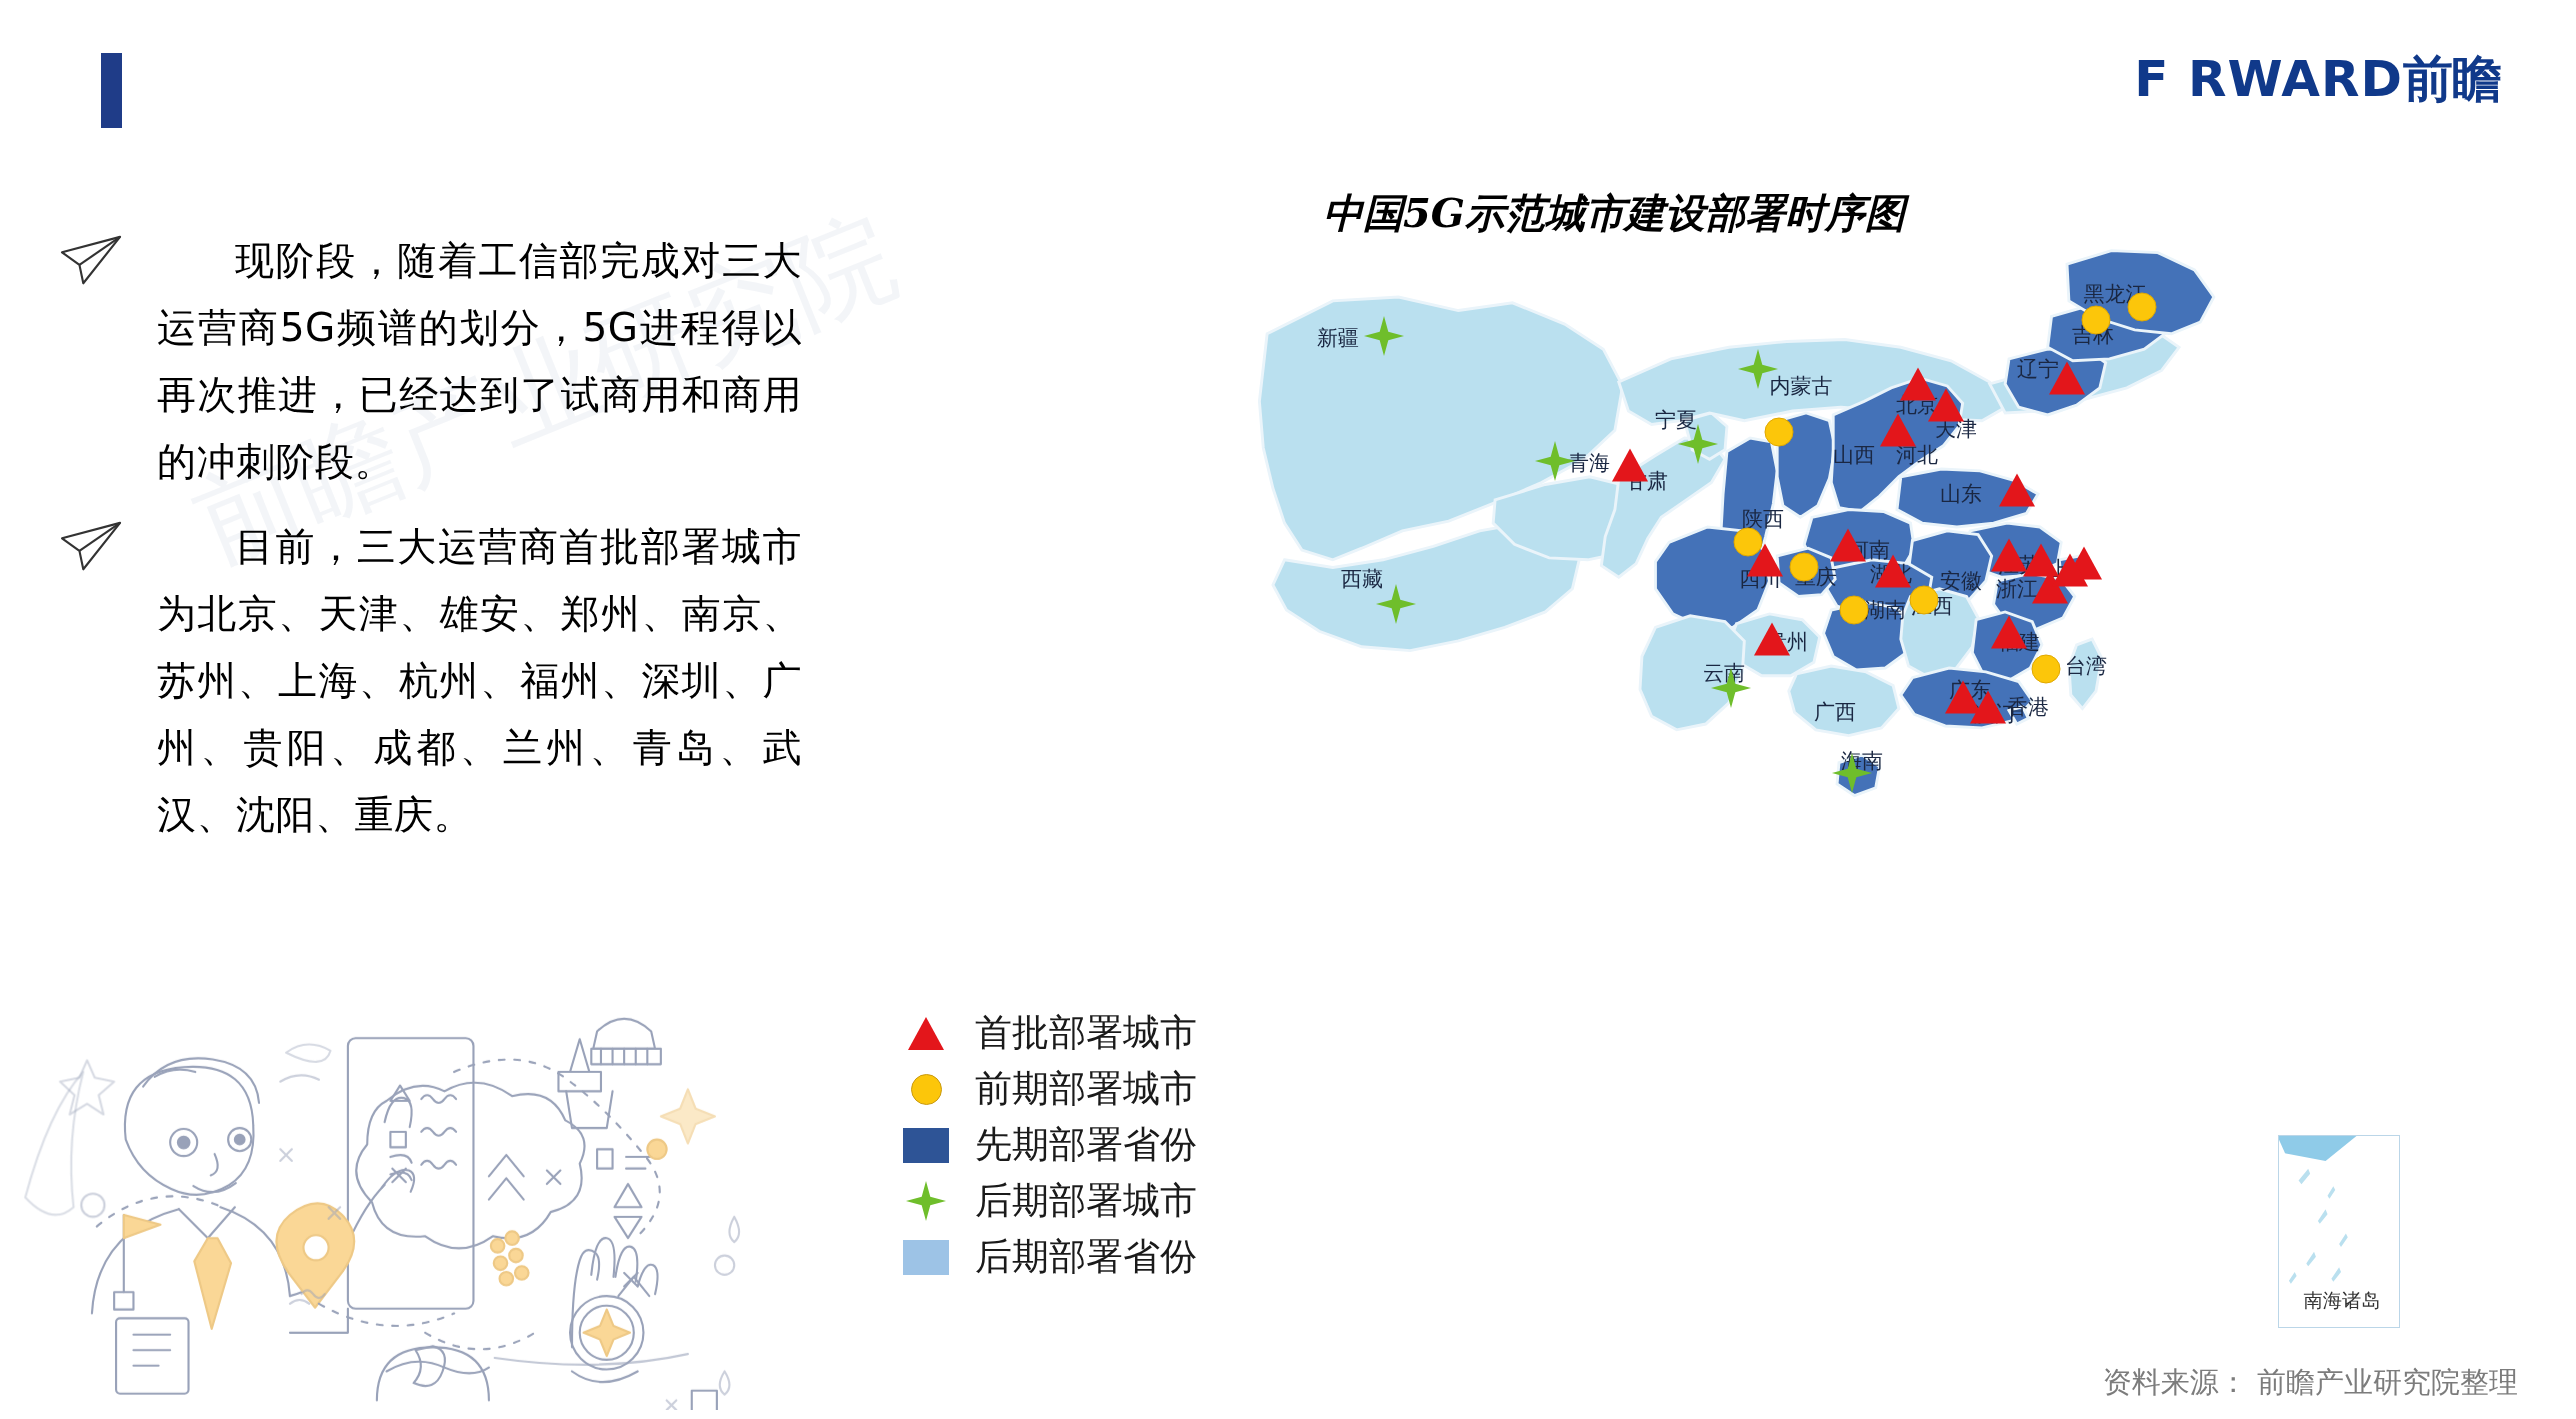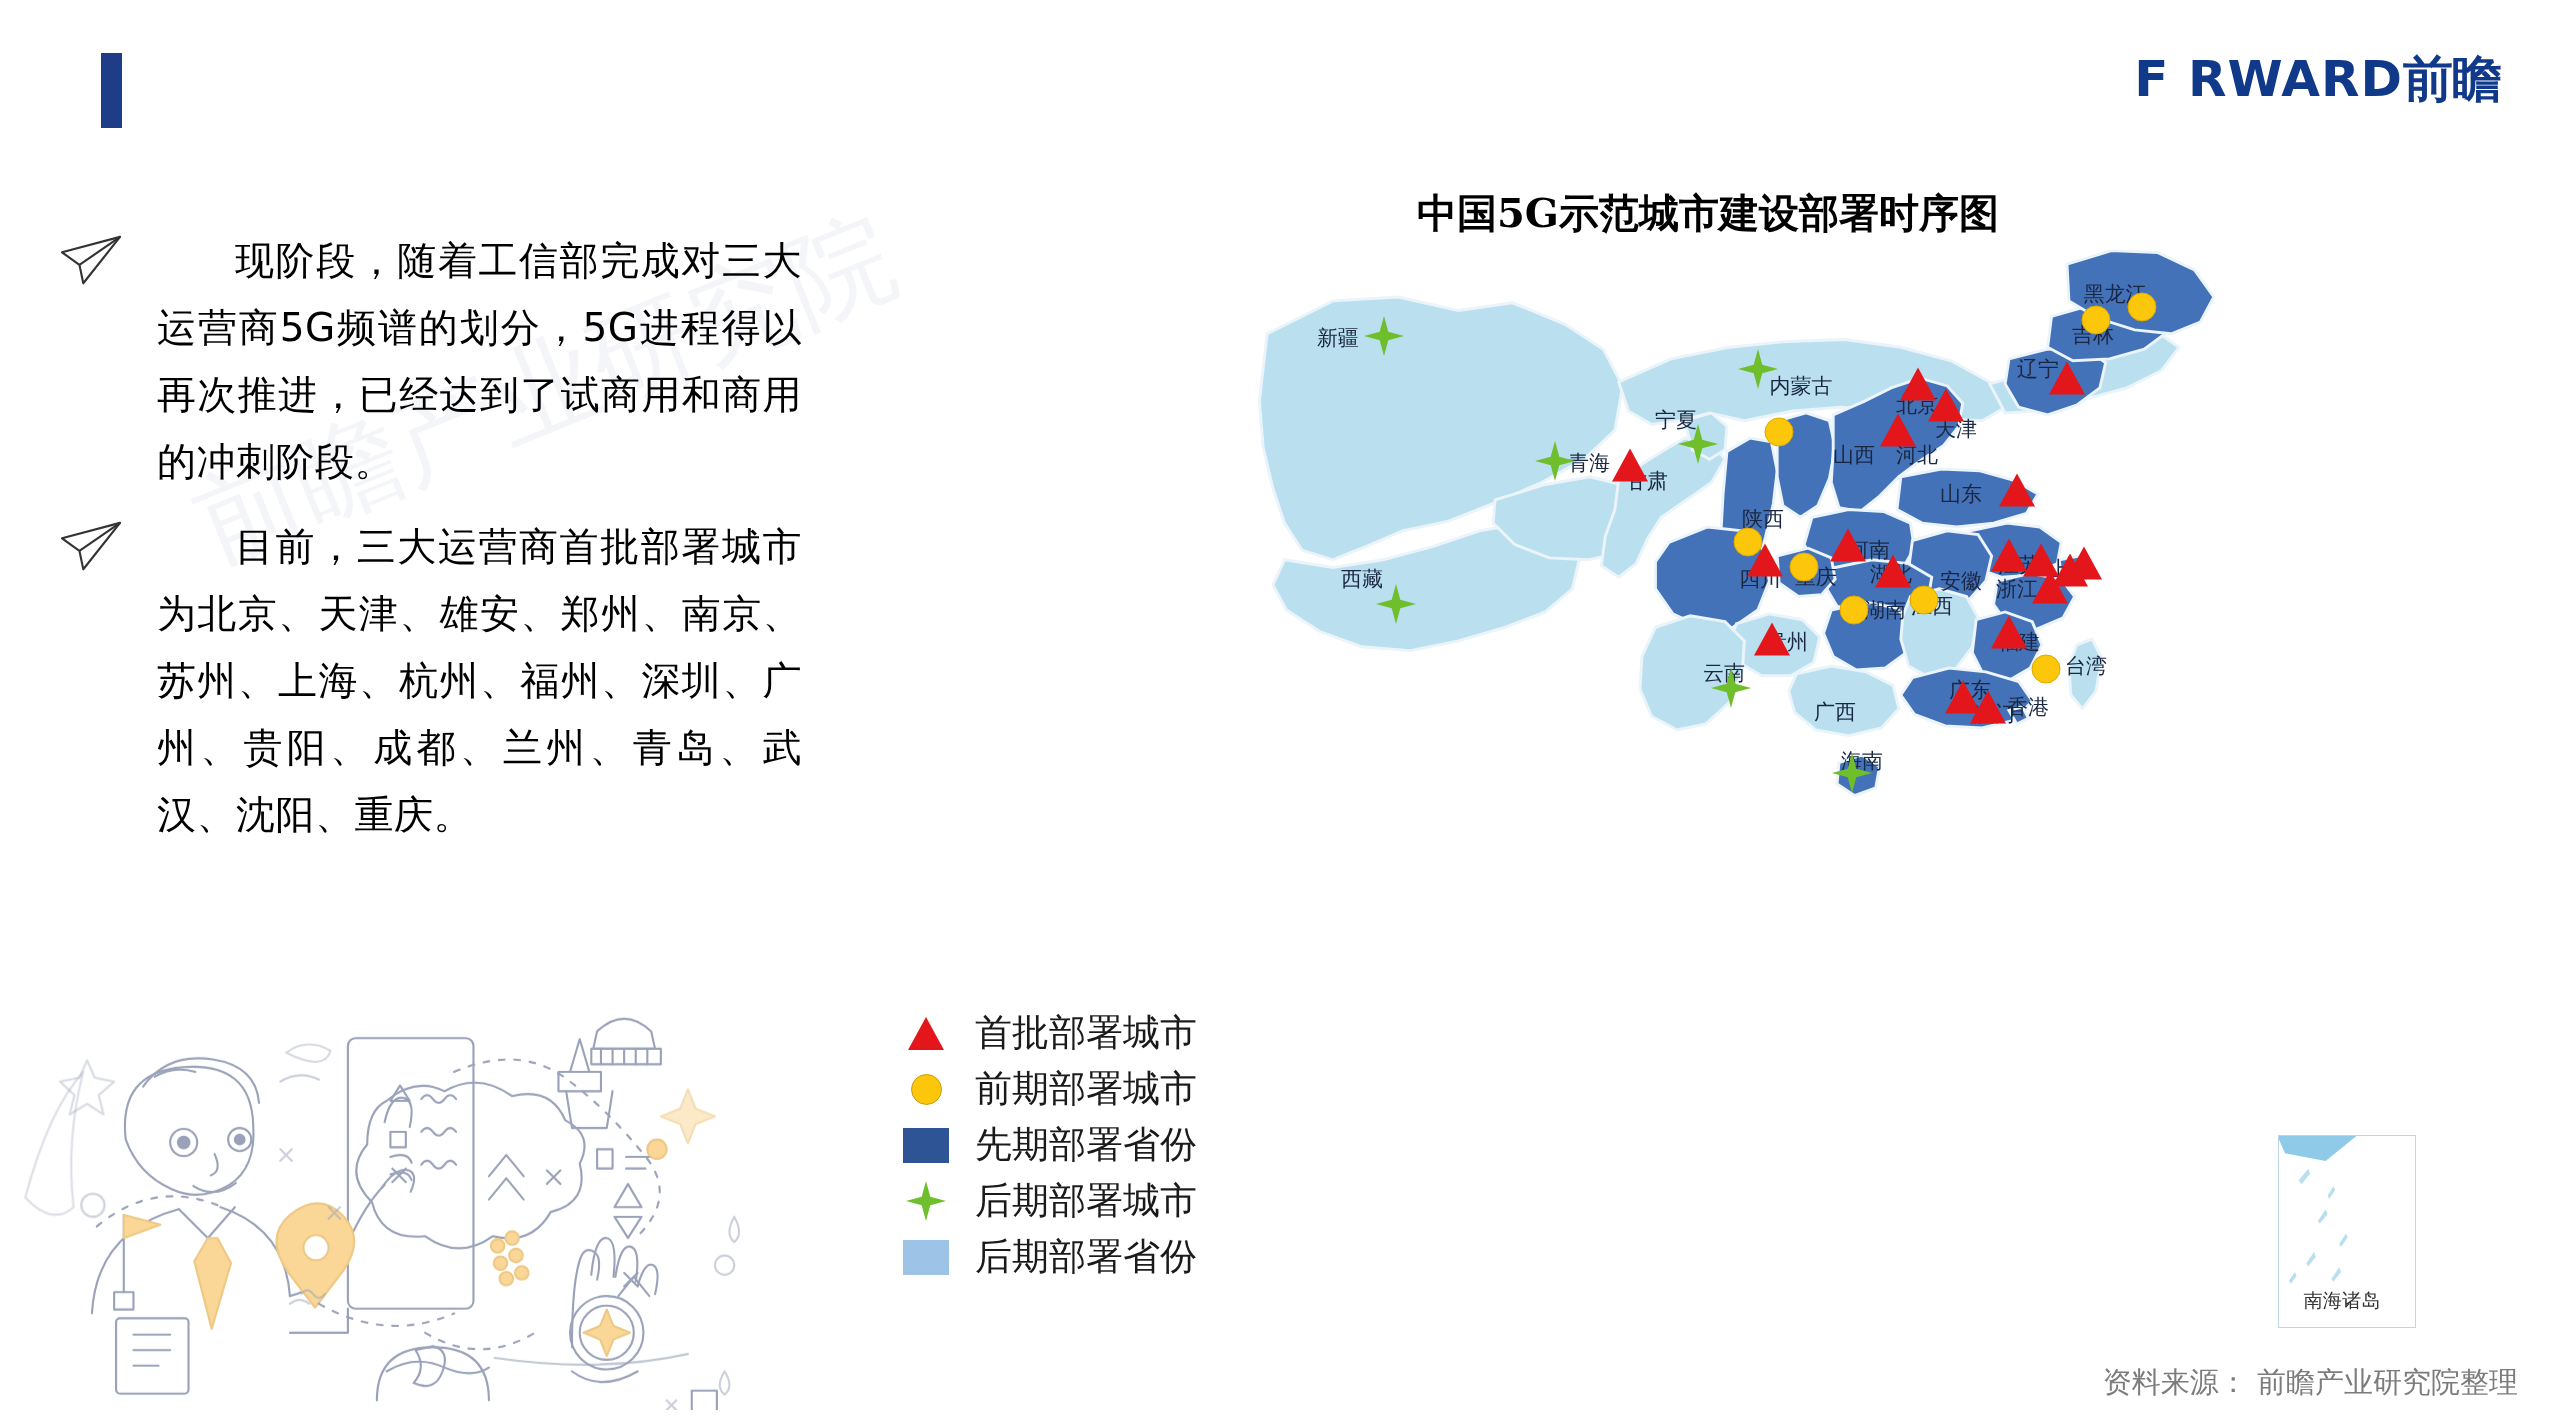--- a/index.html
+++ b/index.html
@@ -49,24 +49,25 @@
   
   #illustration {
     position: absolute; left: 0px; top: 985px;
     width: 773px; height: 425px;
     opacity: 0.92;
   }
 
   
   #chart-title {
     position: absolute; left: 1323px; top: 186px; width: 676px;
-    text-align: right;
+    text-align: left;
     font-size: 40px; font-weight: 700; color: #000;
     font-family: "DejaVu Serif", "Liberation Serif", serif;
     white-space: nowrap;
+    font-style: italic;
   }
   #map-area { position: absolute; left: 1043px; top: 241px; width: 1507px; height: 1082px; }
   #map-svg { position: absolute; left: 0; top: 0; width: 1507px; height: 1082px; }
 
   .map-label {
     position: absolute;
     font-size: 21px; color: #1a2742; white-space: nowrap;
     font-family: "DejaVu Sans", "Liberation Sans", sans-serif;
     transform: translate(-50%, -50%);
     pointer-events: none;
@@ -106,21 +107,21 @@
   .sw-box { width: 46px; height: 35px; }
   .legend-text {
     margin-left: 21px;
     font-size: 37px; color: #1a1a1a; white-space: nowrap;
     font-family: "DejaVu Serif", "Liberation Serif", serif;
   }
 
   
   #inset {
     position: absolute; left: 2278px; top: 1135px;
-    width: 138px; height: 193px;
+    width: 122px; height: 193px;
     border: 1.9px solid #BBD6E8; background: #ffffff;
   }
   #inset-label {
     position: absolute; left: 0; bottom: 13.5px; width: 126px;
     text-align: center; font-size: 19.3px; color: #333;
     font-family: "DejaVu Sans", "Liberation Sans", sans-serif;
   }
 
   
   #source {

